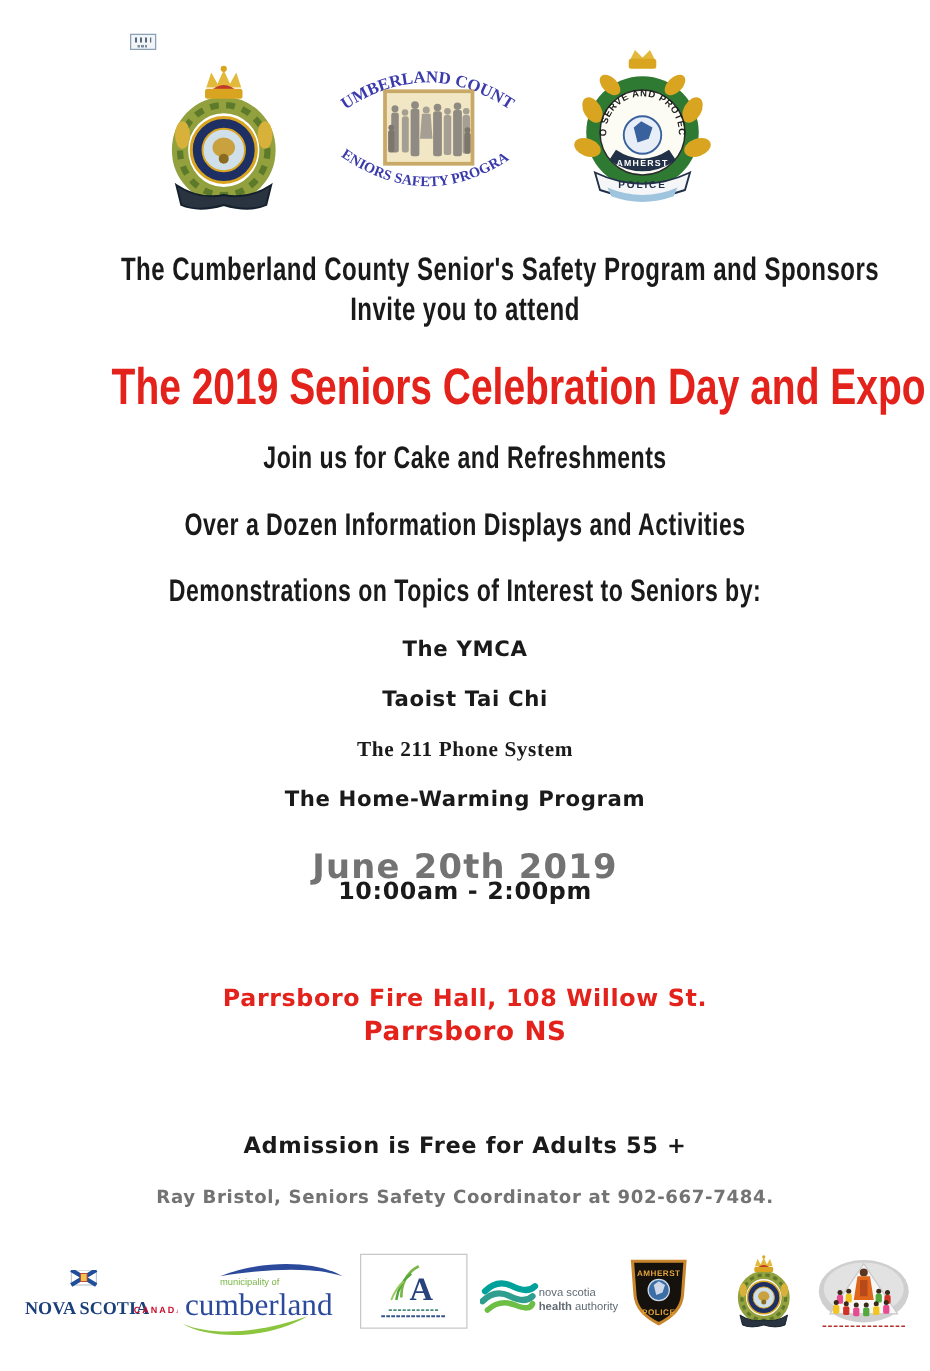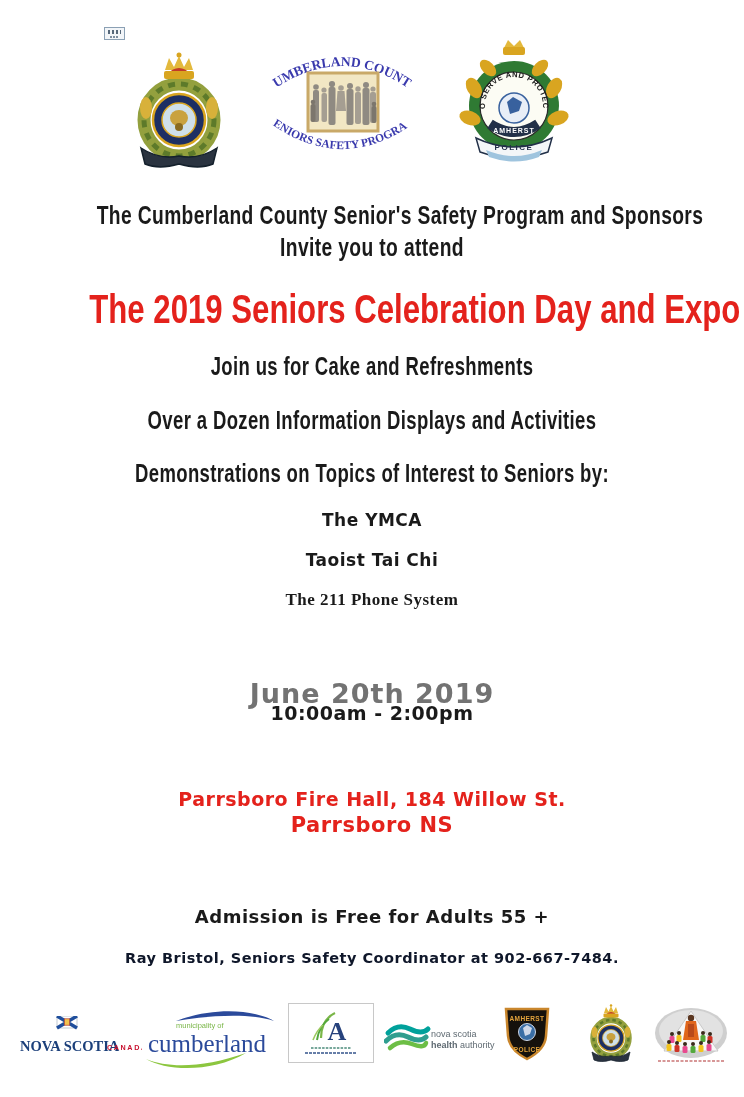--- a/index.html
+++ b/index.html
@@ -40,21 +40,21 @@
   .pres-1 { top:510px; font-size:17px; }
   .pres-2 { top:550px; font-size:17px; }
   .pres-3 { top:590px; font-size:17px;font-family:Liberation Serif, serif; }
   .pres-4 { top:630px; font-size:17px; }
   .date   { top:678px; font-size:27px; color:#737373; letter-spacing:1px; }
   .time   { top:702px; font-size:19px; }
   .addr-1 { top:788px; font-size:19px; color:#e4221c; }
   .addr-2 { top:813px; font-size:21px; color:#e4221c; }
   .admission { top:864px; font-size:18px;margin-top:42px; }
   .register  { top:918px; font-size:15px; }
-  .contact   { top:950px; font-size:14.5px; color:#0f172a; }
+  .contact   { top:950px; font-size:14.5px; color:#737373; }
   
   .footer { position:absolute; left:0; top:998px; width:744px; height:92px; }
   .sp { position:absolute; }
   .sp-ns        { left:20px;  top:18px; width:122px; height:50px; }
   .sp-cumb      { left:142px; top:8px;  width:136px; height:64px; }
   .sp-town      { left:288px; top:5px;  width:86px;  height:60px; border:1px solid #c8c8c8; background:#fff; }
   .sp-health    { left:384px; top:20px; width:114px; height:42px; }
   .sp-police    { left:500px; top:8px;  width:54px;  height:58px; }
   .sp-rcmp      { left:584px; top:5px;  width:54px;  height:62px; }
   .sp-oval      { left:652px; top:8px;  width:78px;  height:58px; }
@@ -167,24 +167,25 @@
 
   <div class="tline title">The 2019 Seniors Celebration Day and Expo</div>
 
   <div class="tline cond detail-1">Join us for Cake and Refreshments</div>
   <div class="tline cond detail-2">Over a Dozen Information Displays and Activities</div>
   <div class="tline cond detail-3">Demonstrations on Topics of Interest to Seniors by:</div>
 
   <div class="tline gothic pres-1">The YMCA</div>
   <div class="tline gothic pres-2">Taoist Tai Chi</div>
   <div class="tline gothic pres-3">The 211 Phone System</div>
+  <div class="tline gothic pres-4">The Home-Warming Program</div>
 
   <div class="tline gothic date">June 20th 2019</div>
   <div class="tline gothic time">10:00am - 2:00pm</div>
-  <div class="tline gothic addr-1">Parrsboro Fire Hall, 184 Willow St.</div>
+  <div class="tline gothic addr-1">Parrsboro Fire Hall, 108 Willow St.</div>
   <div class="tline gothic addr-2">Parrsboro NS</div>
 
   <div class="tline gothic admission">Admission is Free for Adults 55 +</div>
   <div class="tline gothic contact">Ray Bristol, Seniors Safety Coordinator at 902-667-7484.</div>
 
   <div class="footer">
 
     <svg class="sp sp-ns" viewBox="0 0 122 50">
       <g>
         <rect x="37" y="0" width="20" height="12" fill="#ffffff" stroke="#9aa7b5" stroke-width="0.6"></rect>

